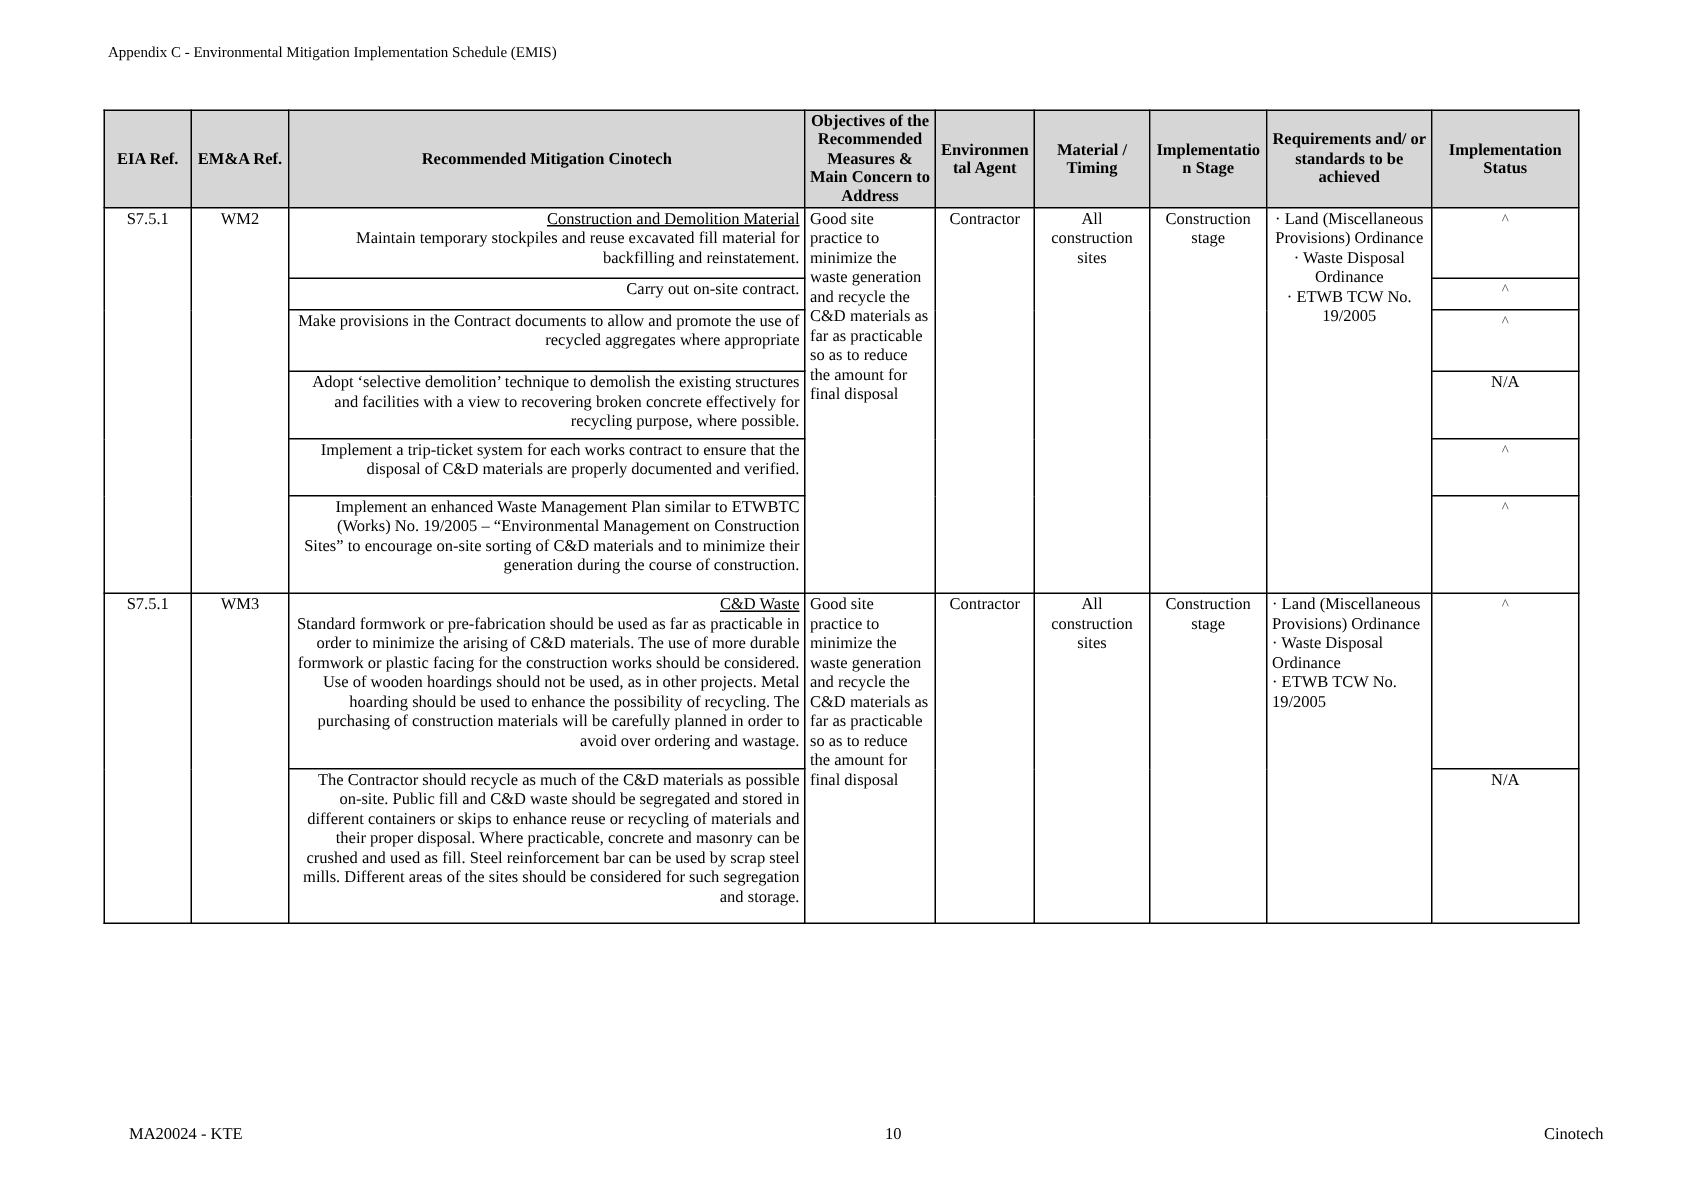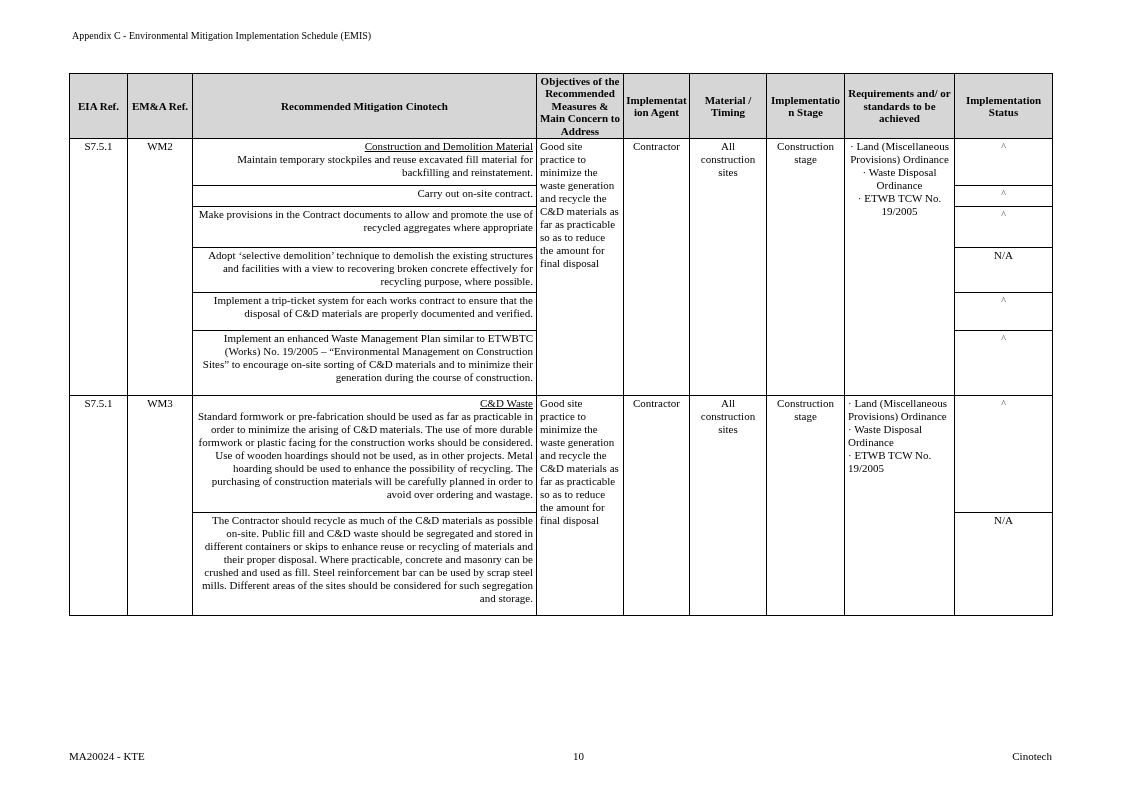--- a/index.html
+++ b/index.html
@@ -63,21 +63,21 @@
   tbody[data-group="0"] tr:nth-child(1) { height: 47px; }
   tbody[data-group="0"] tr:nth-child(2) { height: 21px; }
   tbody[data-group="0"] tr:nth-child(3) { height: 41px; }
   tbody[data-group="0"] tr:nth-child(4) { height: 45px; }
   tbody[data-group="0"] tr:nth-child(5) { height: 38px; }
   tbody[data-group="0"] tr:nth-child(6) { height: 65px; }
   tbody[data-group="1"] tr:nth-child(1) { height: 117px; }
   tbody[data-group="1"] tr:nth-child(2) { height: 103px; }
   .page-footer {
     position: absolute;
-    left: 69px;
+    left: 86px;
     top: 750px;
     width: 983px;
     display: flex;
     justify-content: space-between;
     font-size: 11px;
     line-height: 13px;
   }
 </style>
 </head>
 <body>
@@ -97,21 +97,21 @@
       <col style="width:78px">
         <col style="width:110px">
         <col style="width:98px">
     </colgroup>
     <thead>
       <tr>
         <th>EIA Ref.</th>
         <th>EM&amp;A Ref.</th>
         <th>Recommended Mitigation Cinotech</th>
         <th>Objectives of the Recommended Measures &amp; Main Concern to Address</th>
-        <th>Implementation Agent</th>
+        <th>Environmental Agent</th>
         <th>Material / Timing</th>
         <th>Implementation Stage</th>
         <th>Requirements and/ or standards to be achieved</th>
         <th>Implementation Status</th>
       </tr>
     </thead>
     <tbody data-group="0">
         <tr>
           <td class="c-center" rowspan="6">S7.5.1</td>
           <td class="c-center" rowspan="6">WM2</td>

